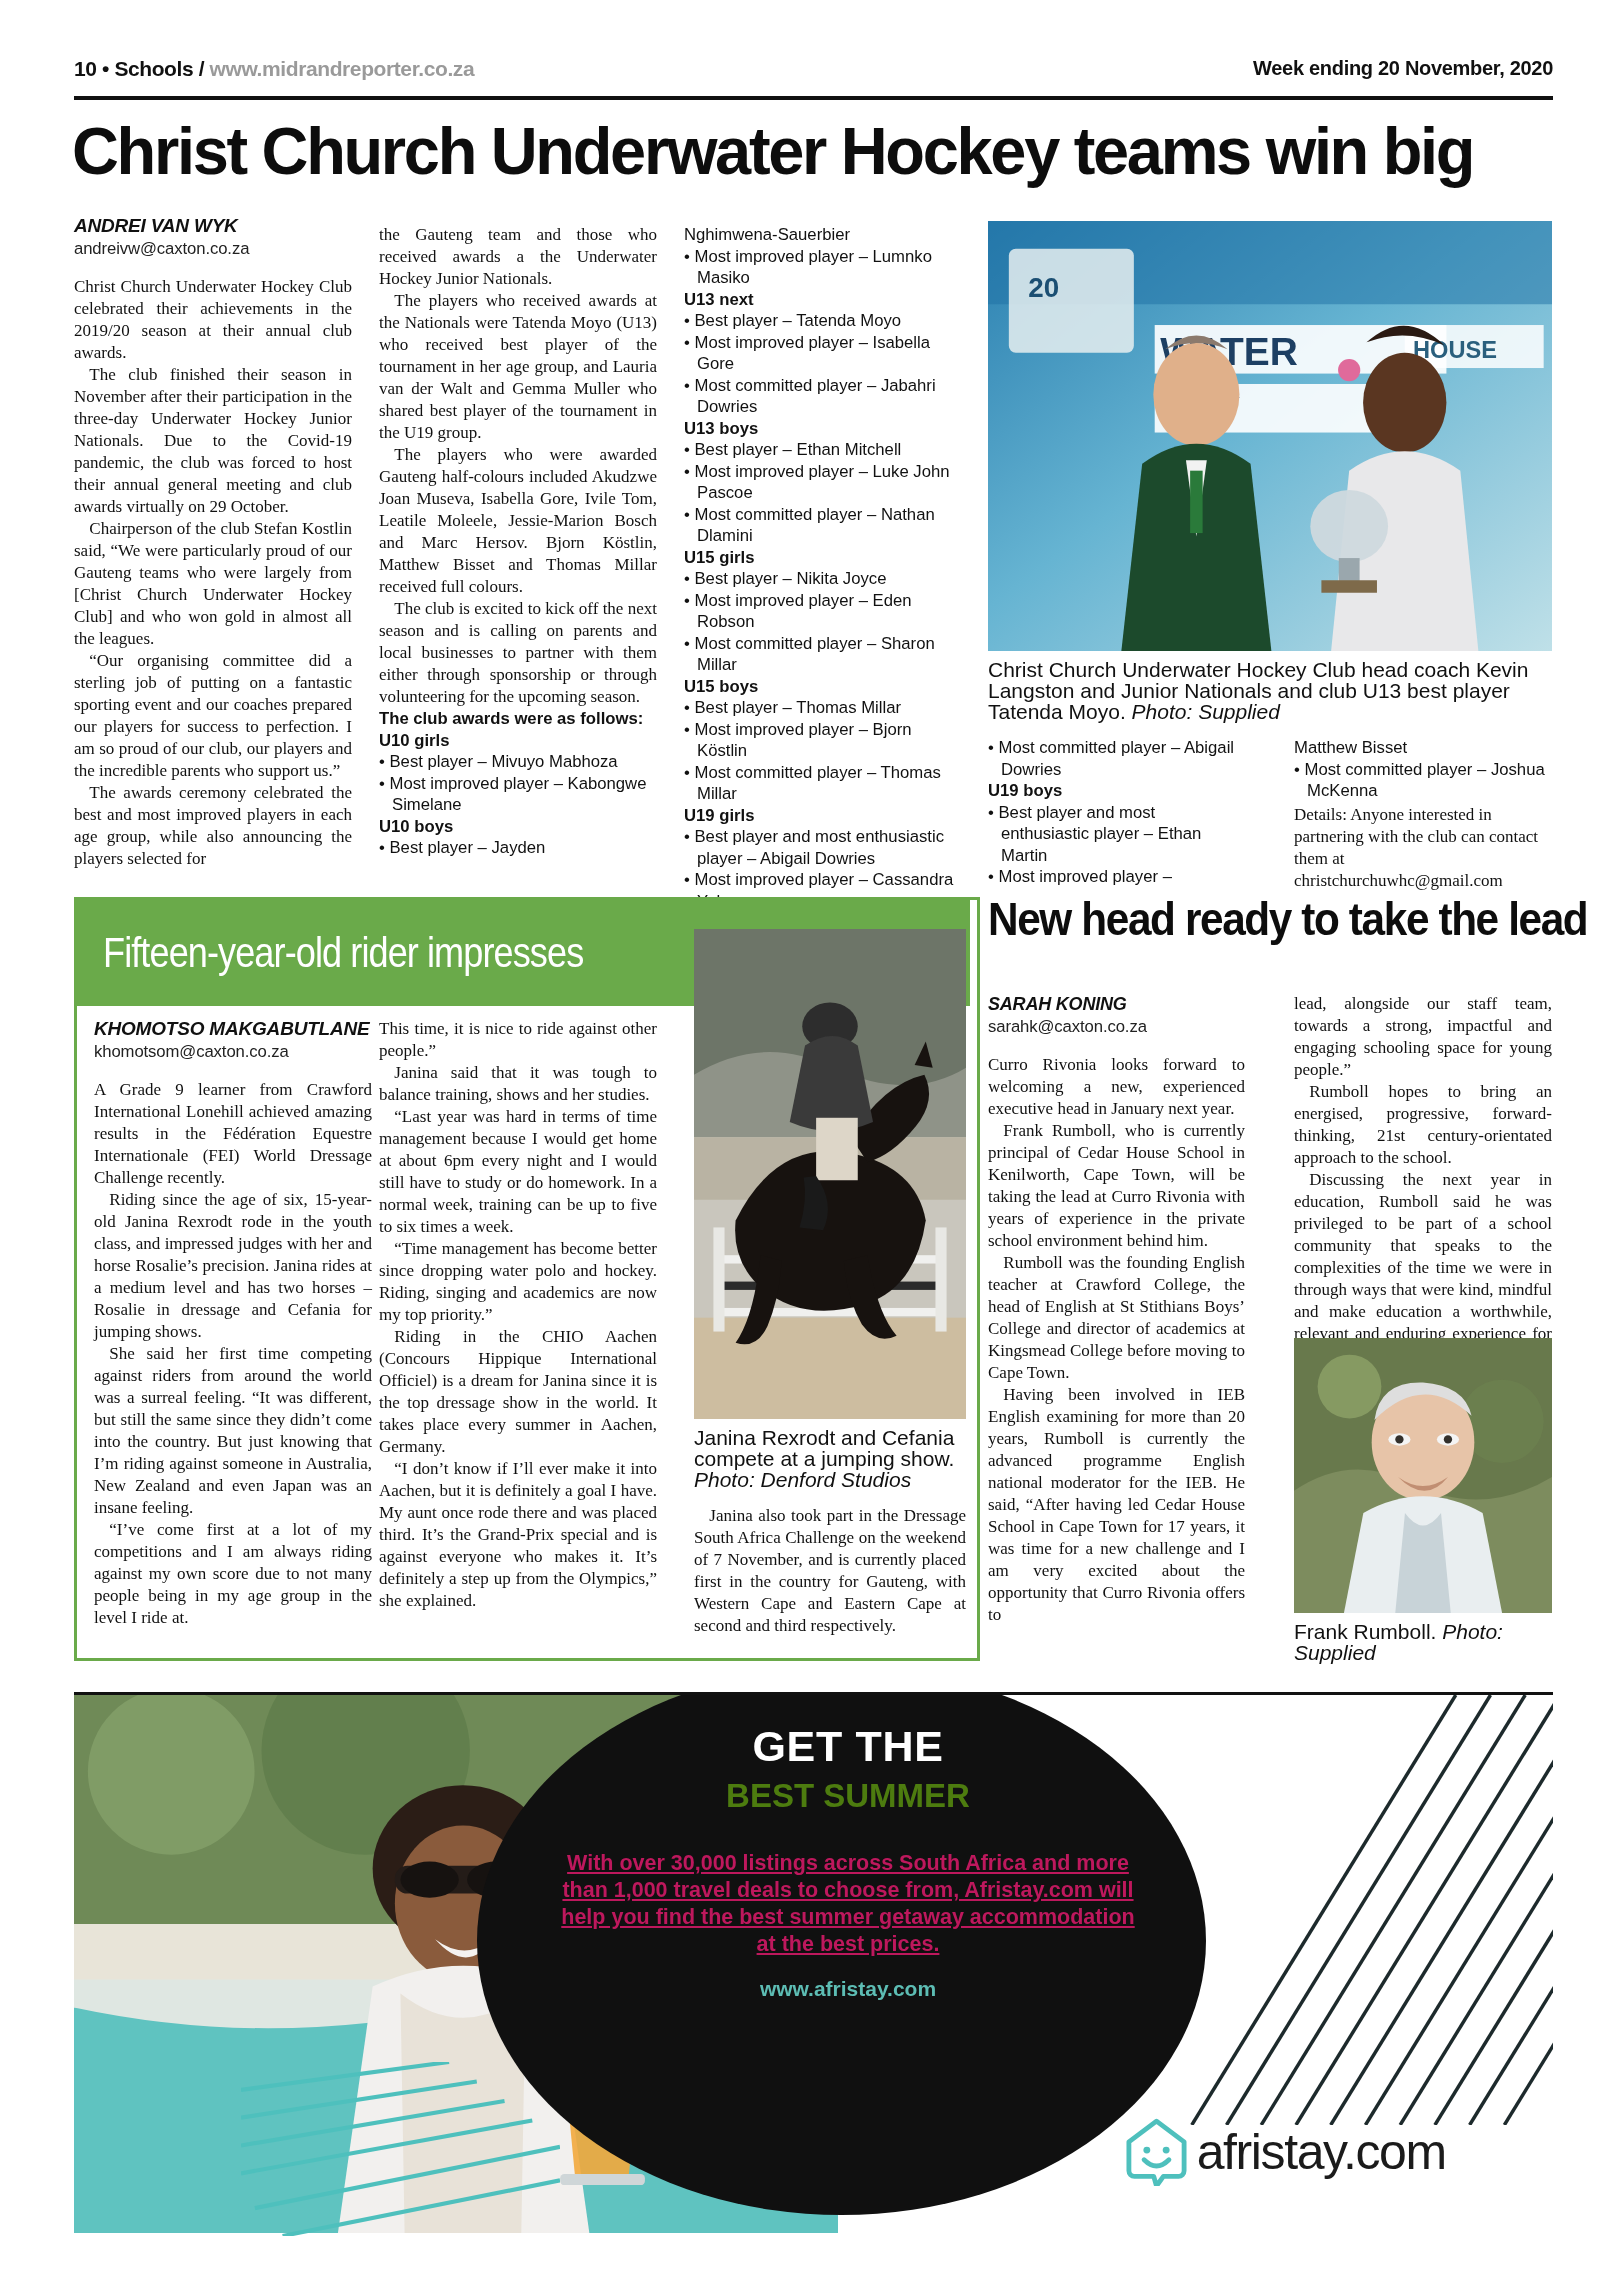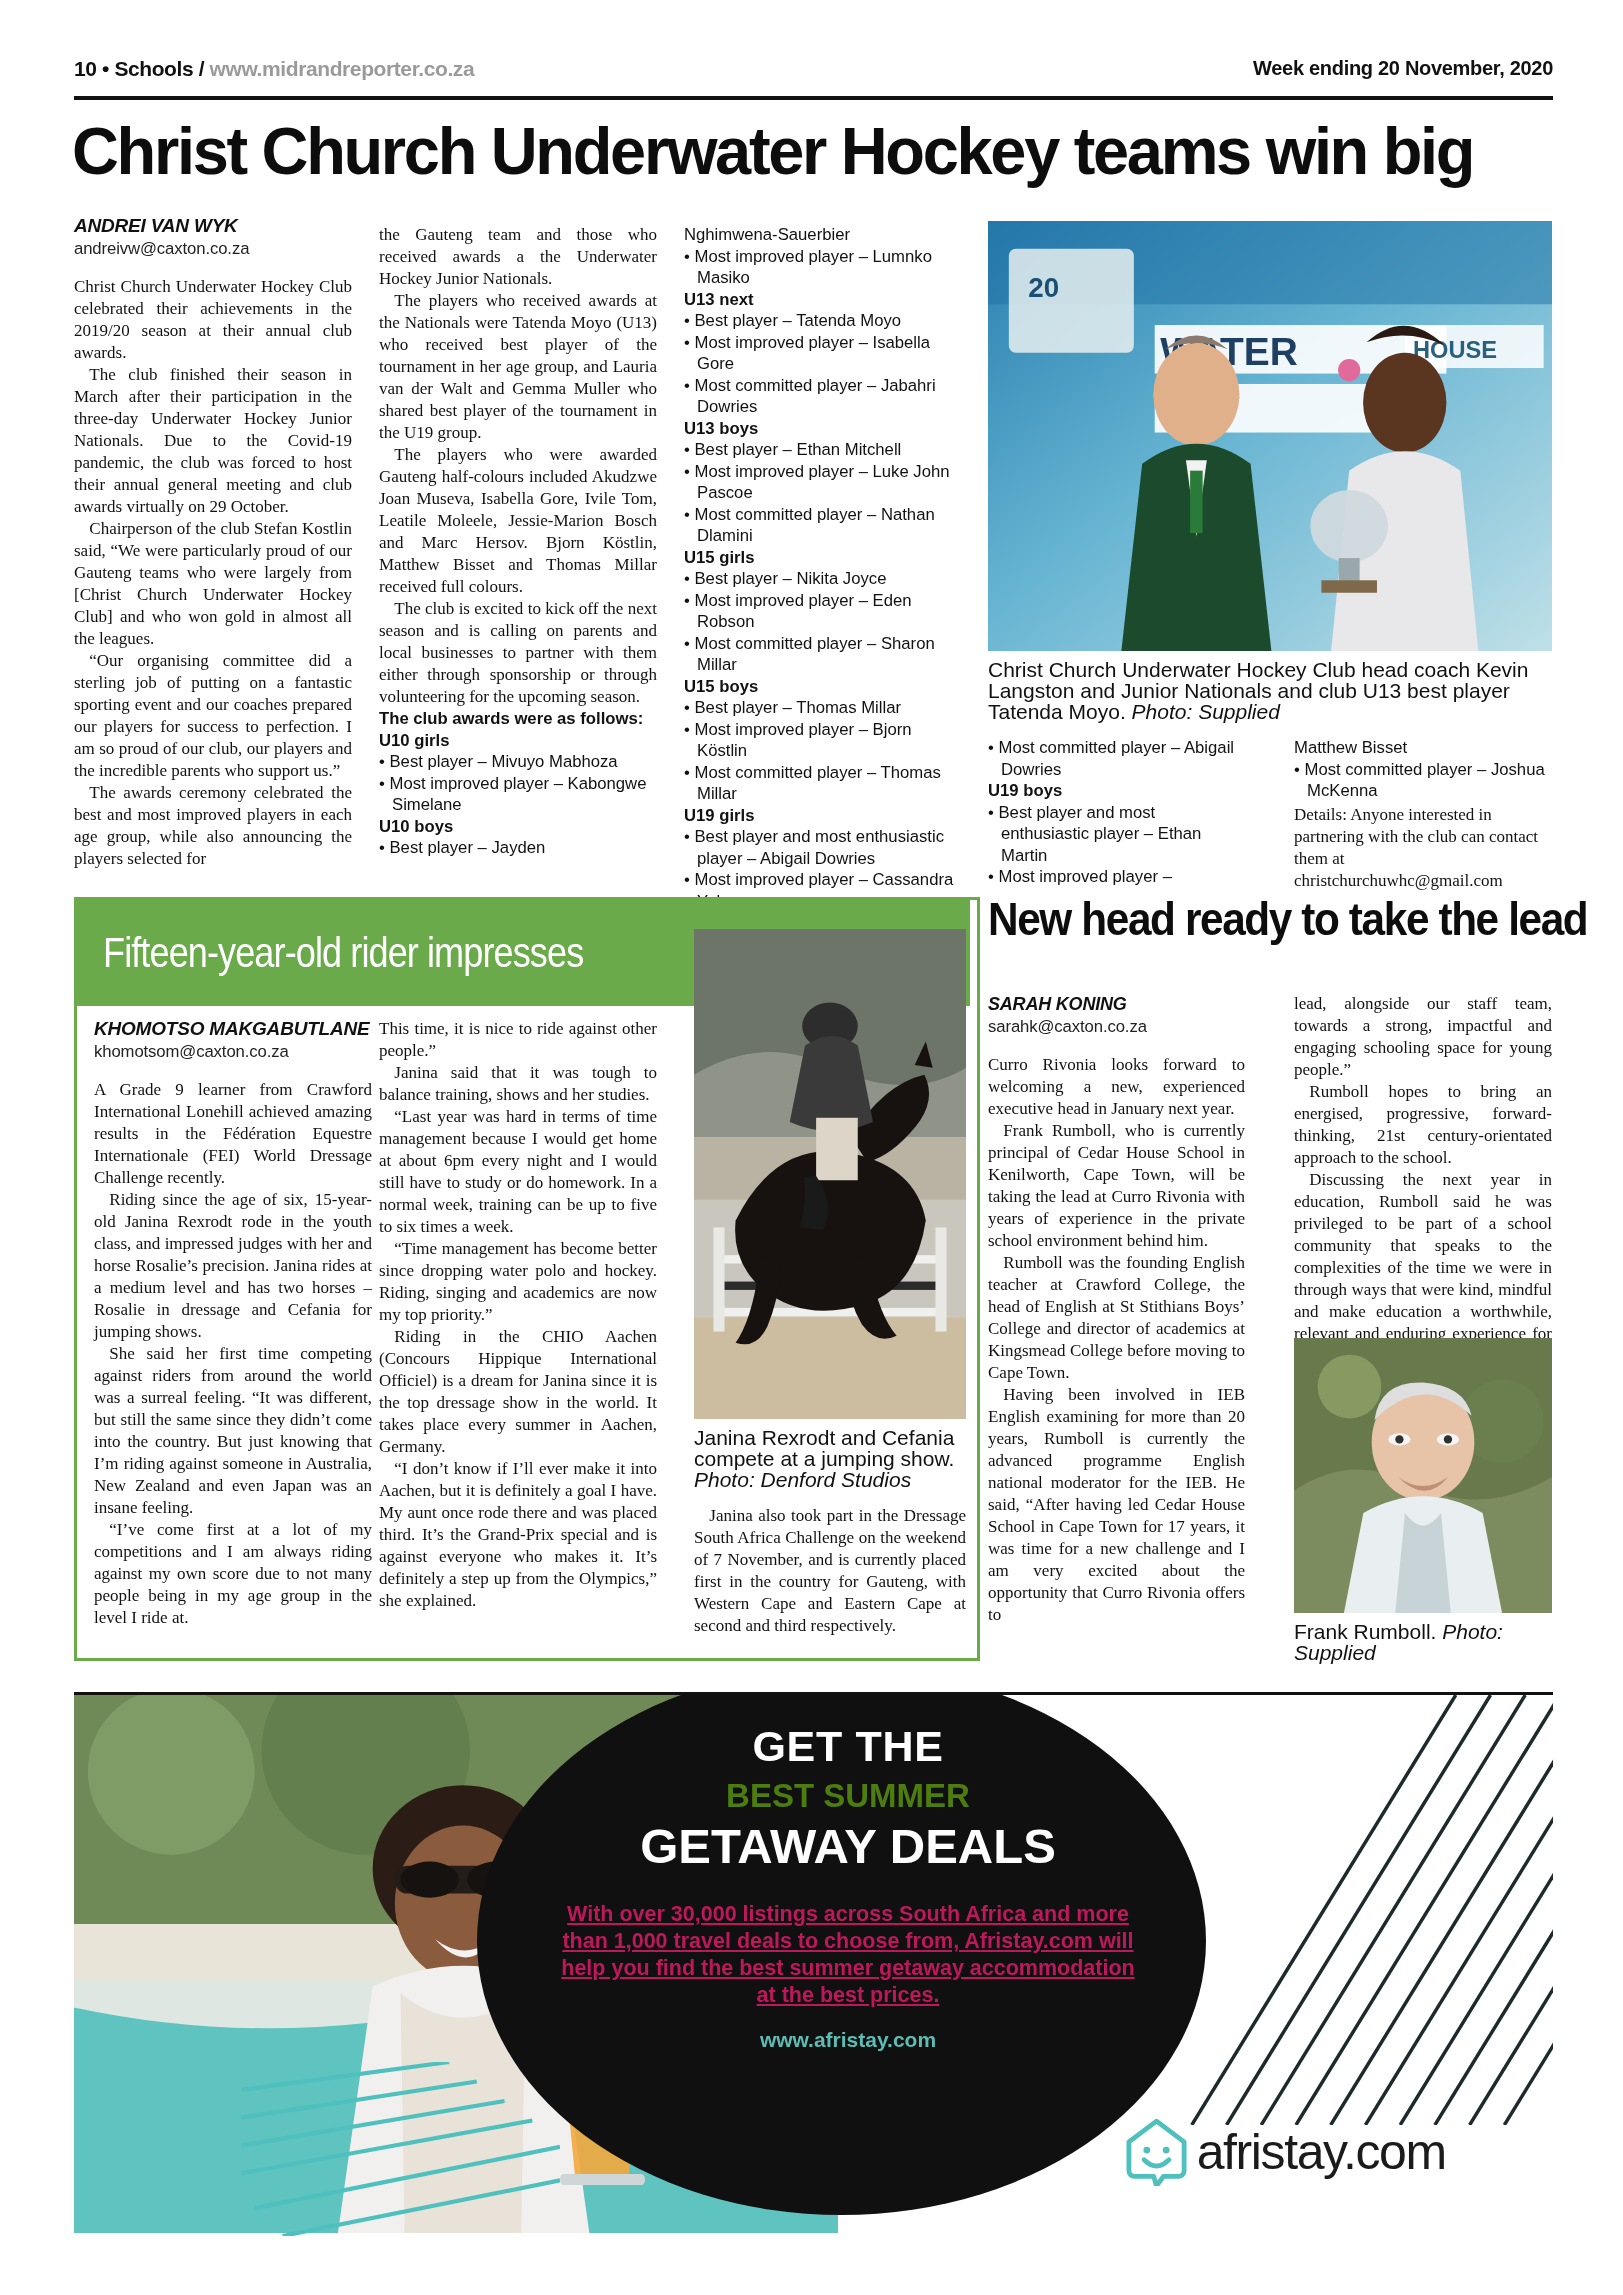--- a/index.html
+++ b/index.html
@@ -87,21 +87,21 @@
   </div>
   <div class="mh-rule"></div>
 
   <div class="headline1">Christ Church Underwater Hockey teams win big</div>
 
   <div class="col" style="left:74px;top:215px;width:278px;">
     <div class="byline">ANDREI VAN WYK</div>
     <div class="byemail">andreivw@caxton.co.za</div>
     <div style="height:15.3px"></div>
     <p class="first">Christ Church Underwater Hockey Club celebrated their achievements in the 2019/20 season at their annual club awards.</p>
-    <p>The club finished their season in March after their participation in the three-day Underwater Hockey Junior Nationals. Due to the Covid-19 pandemic, the club was forced to host their annual general meeting and club awards virtually on 29 October.</p>
+    <p>The club finished their season in November after their participation in the three-day Underwater Hockey Junior Nationals. Due to the Covid-19 pandemic, the club was forced to host their annual general meeting and club awards virtually on 29 October.</p>
     <p>Chairperson of the club Stefan Kostlin said, “We were particularly proud of our Gauteng teams who were largely from [Christ Church Underwater Hockey Club] and who won gold in almost all the leagues.</p>
     <p>“Our organising committee did a sterling job of putting on a fantastic sporting event and our coaches prepared our players for success to perfection. I am so proud of our club, our players and the incredible parents who support us.”</p>
     <p>The awards ceremony celebrated the best and most improved players in each age group, while also announcing the players selected for</p>
   </div>
 
   <div class="col" style="left:379px;top:224px;width:278px;">
     <p class="first">the Gauteng team and those who received awards a the Underwater Hockey Junior Nationals.</p>
     <p>The players who received awards at the Nationals were Tatenda Moyo (U13) who received best player of the tournament in her age group, and Lauria van der Walt and Gemma Muller who shared best player of the tournament in the U19 group.</p>
     <p>The players who were awarded Gauteng half-colours included Akudzwe Joan Museva, Isabella Gore, Ivile Tom, Leatile Moleele, Jessie-Marion Bosch and Marc Hersov. Bjorn Köstlin, Matthew Bisset and Thomas Millar received full colours.</p>
     <p>The club is excited to kick off the next season and is calling on parents and local businesses to partner with them either through sponsorship or through volunteering for the upcoming season.</p>
@@ -352,21 +352,20 @@
         <line x1="0" y1="120" x2="380" y2="56"></line>
           <line x1="0" y1="160" x2="420" y2="84"></line>
         <line x1="20" y1="210" x2="460" y2="122"></line>
           <line x1="60" y1="250" x2="460" y2="170"></line>
       </g>
     </svg>
     <div class="ad-circle"></div>
     <div class="ad-text">
       <div class="ad-l1">GET THE</div>
       <div class="ad-l2">BEST SUMMER</div>
-      <div class="ad-l3">GETAWAY DEALS</div>
       <div class="ad-body">With over 30,000 listings across South Africa and more than 1,000 travel deals to choose from, Afristay.com will help you find the best summer getaway accommodation at the best prices.</div>
       <div class="ad-url">www.afristay.com</div>
     </div>
     <div class="ad-logo">
       <svg width="61" height="69" viewBox="0 0 88 100">
         <path d="M44 6 L84 36 V78 a8 8 0 0 1 -8 8 H54 l-10 14 -4 -14 H12 a8 8 0 0 1 -8 -8 V36 Z" fill="none" stroke="#4ec0bd" stroke-width="7" stroke-linejoin="round"></path>
         <circle cx="30" cy="48" r="5" fill="#4ec0bd"></circle>
         <circle cx="58" cy="48" r="5" fill="#4ec0bd"></circle>
         <path d="M26 62 q18 18 36 0" fill="none" stroke="#4ec0bd" stroke-width="7" stroke-linecap="round"></path>
       </svg>

